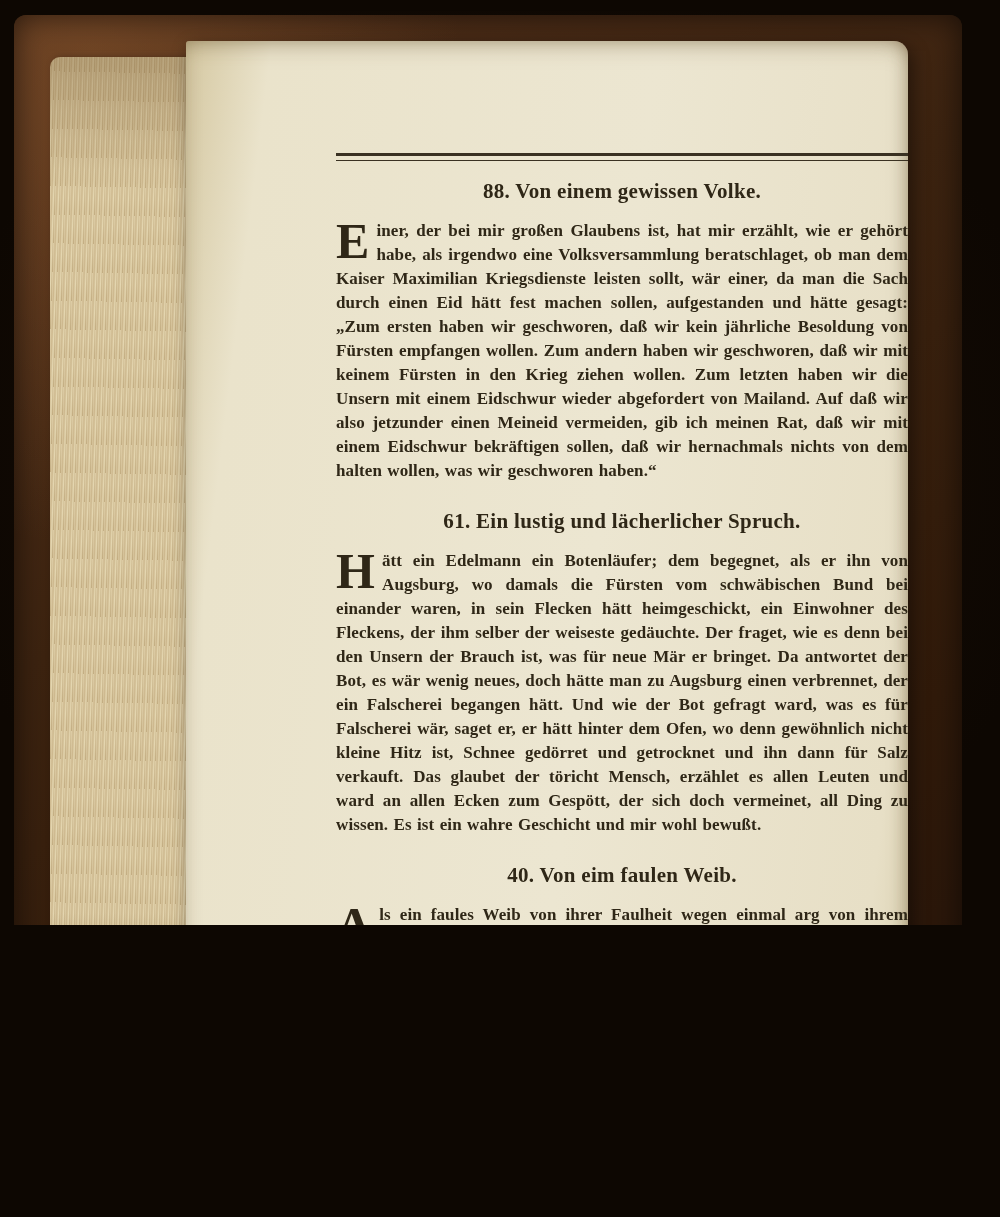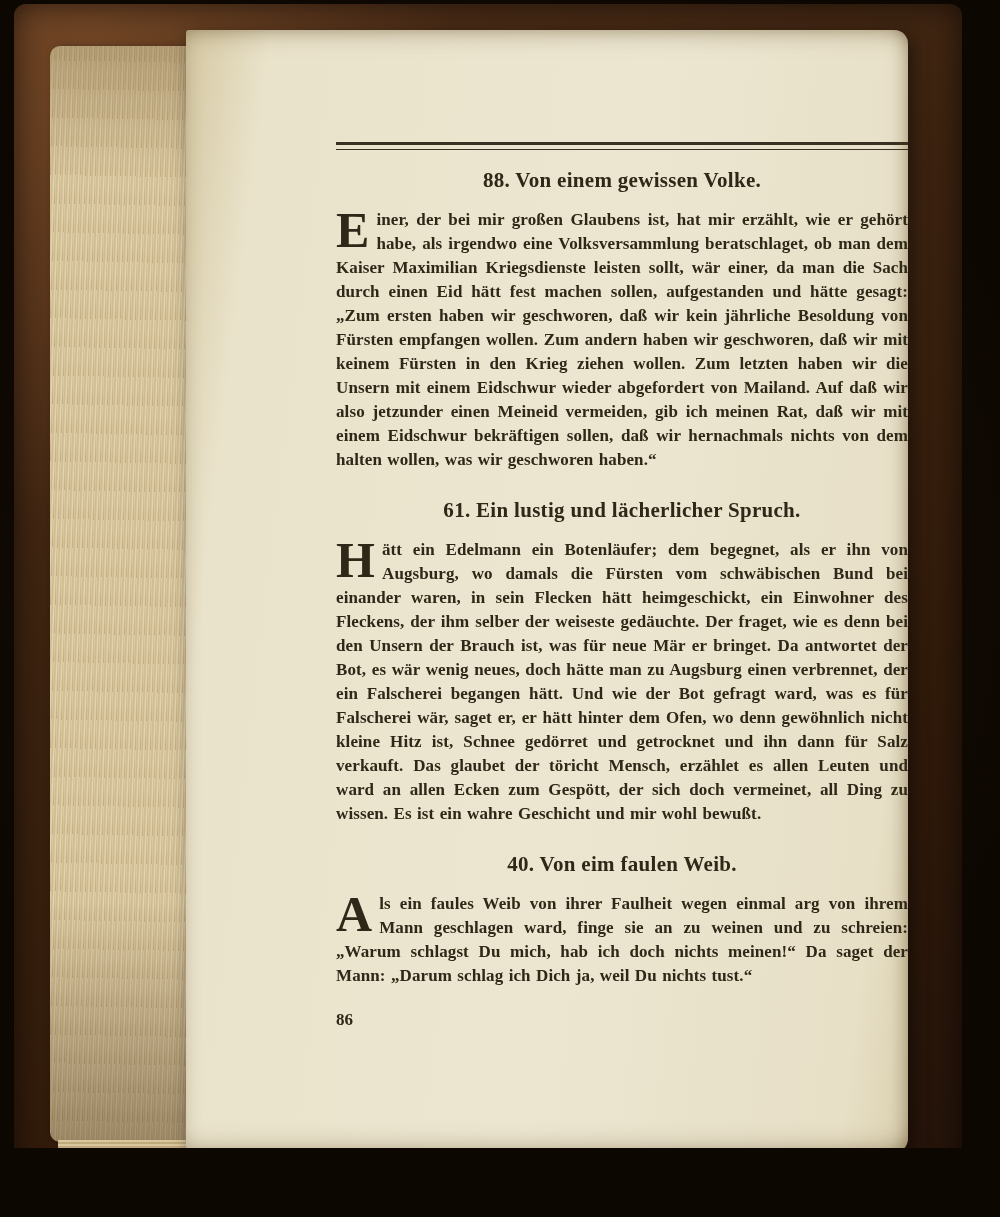--- a/index.html
+++ b/index.html
@@ -3,24 +3,25 @@
 <meta charset="utf-8">
 <style>
   html, body {
     margin: 0;
     padding: 0;
     background: #0d0702;
   }
   .scene {
     position: relative;
     width: 1000px;
-    height: 1148px;
+    height: 914px;
     overflow: hidden;
     background: radial-gradient(ellipse at 50% 50%, #1a0f07 0%, #0d0702 80%);
     font-family: "Liberation Serif", "DejaVu Serif", serif;
+    margin-top: 11px;
   }
   
   .cover {
     position: absolute;
     left: 14px; top: 4px;
     width: 948px; height: 1186px;
     border-radius: 12px;
     background:
       radial-gradient(ellipse at 8% 4%, rgba(150,95,50,.45), rgba(0,0,0,0) 30%),
       linear-gradient(150deg, #53311b 0%, #3c2310 38%, #301a0a 70%, #24130a 100%);

